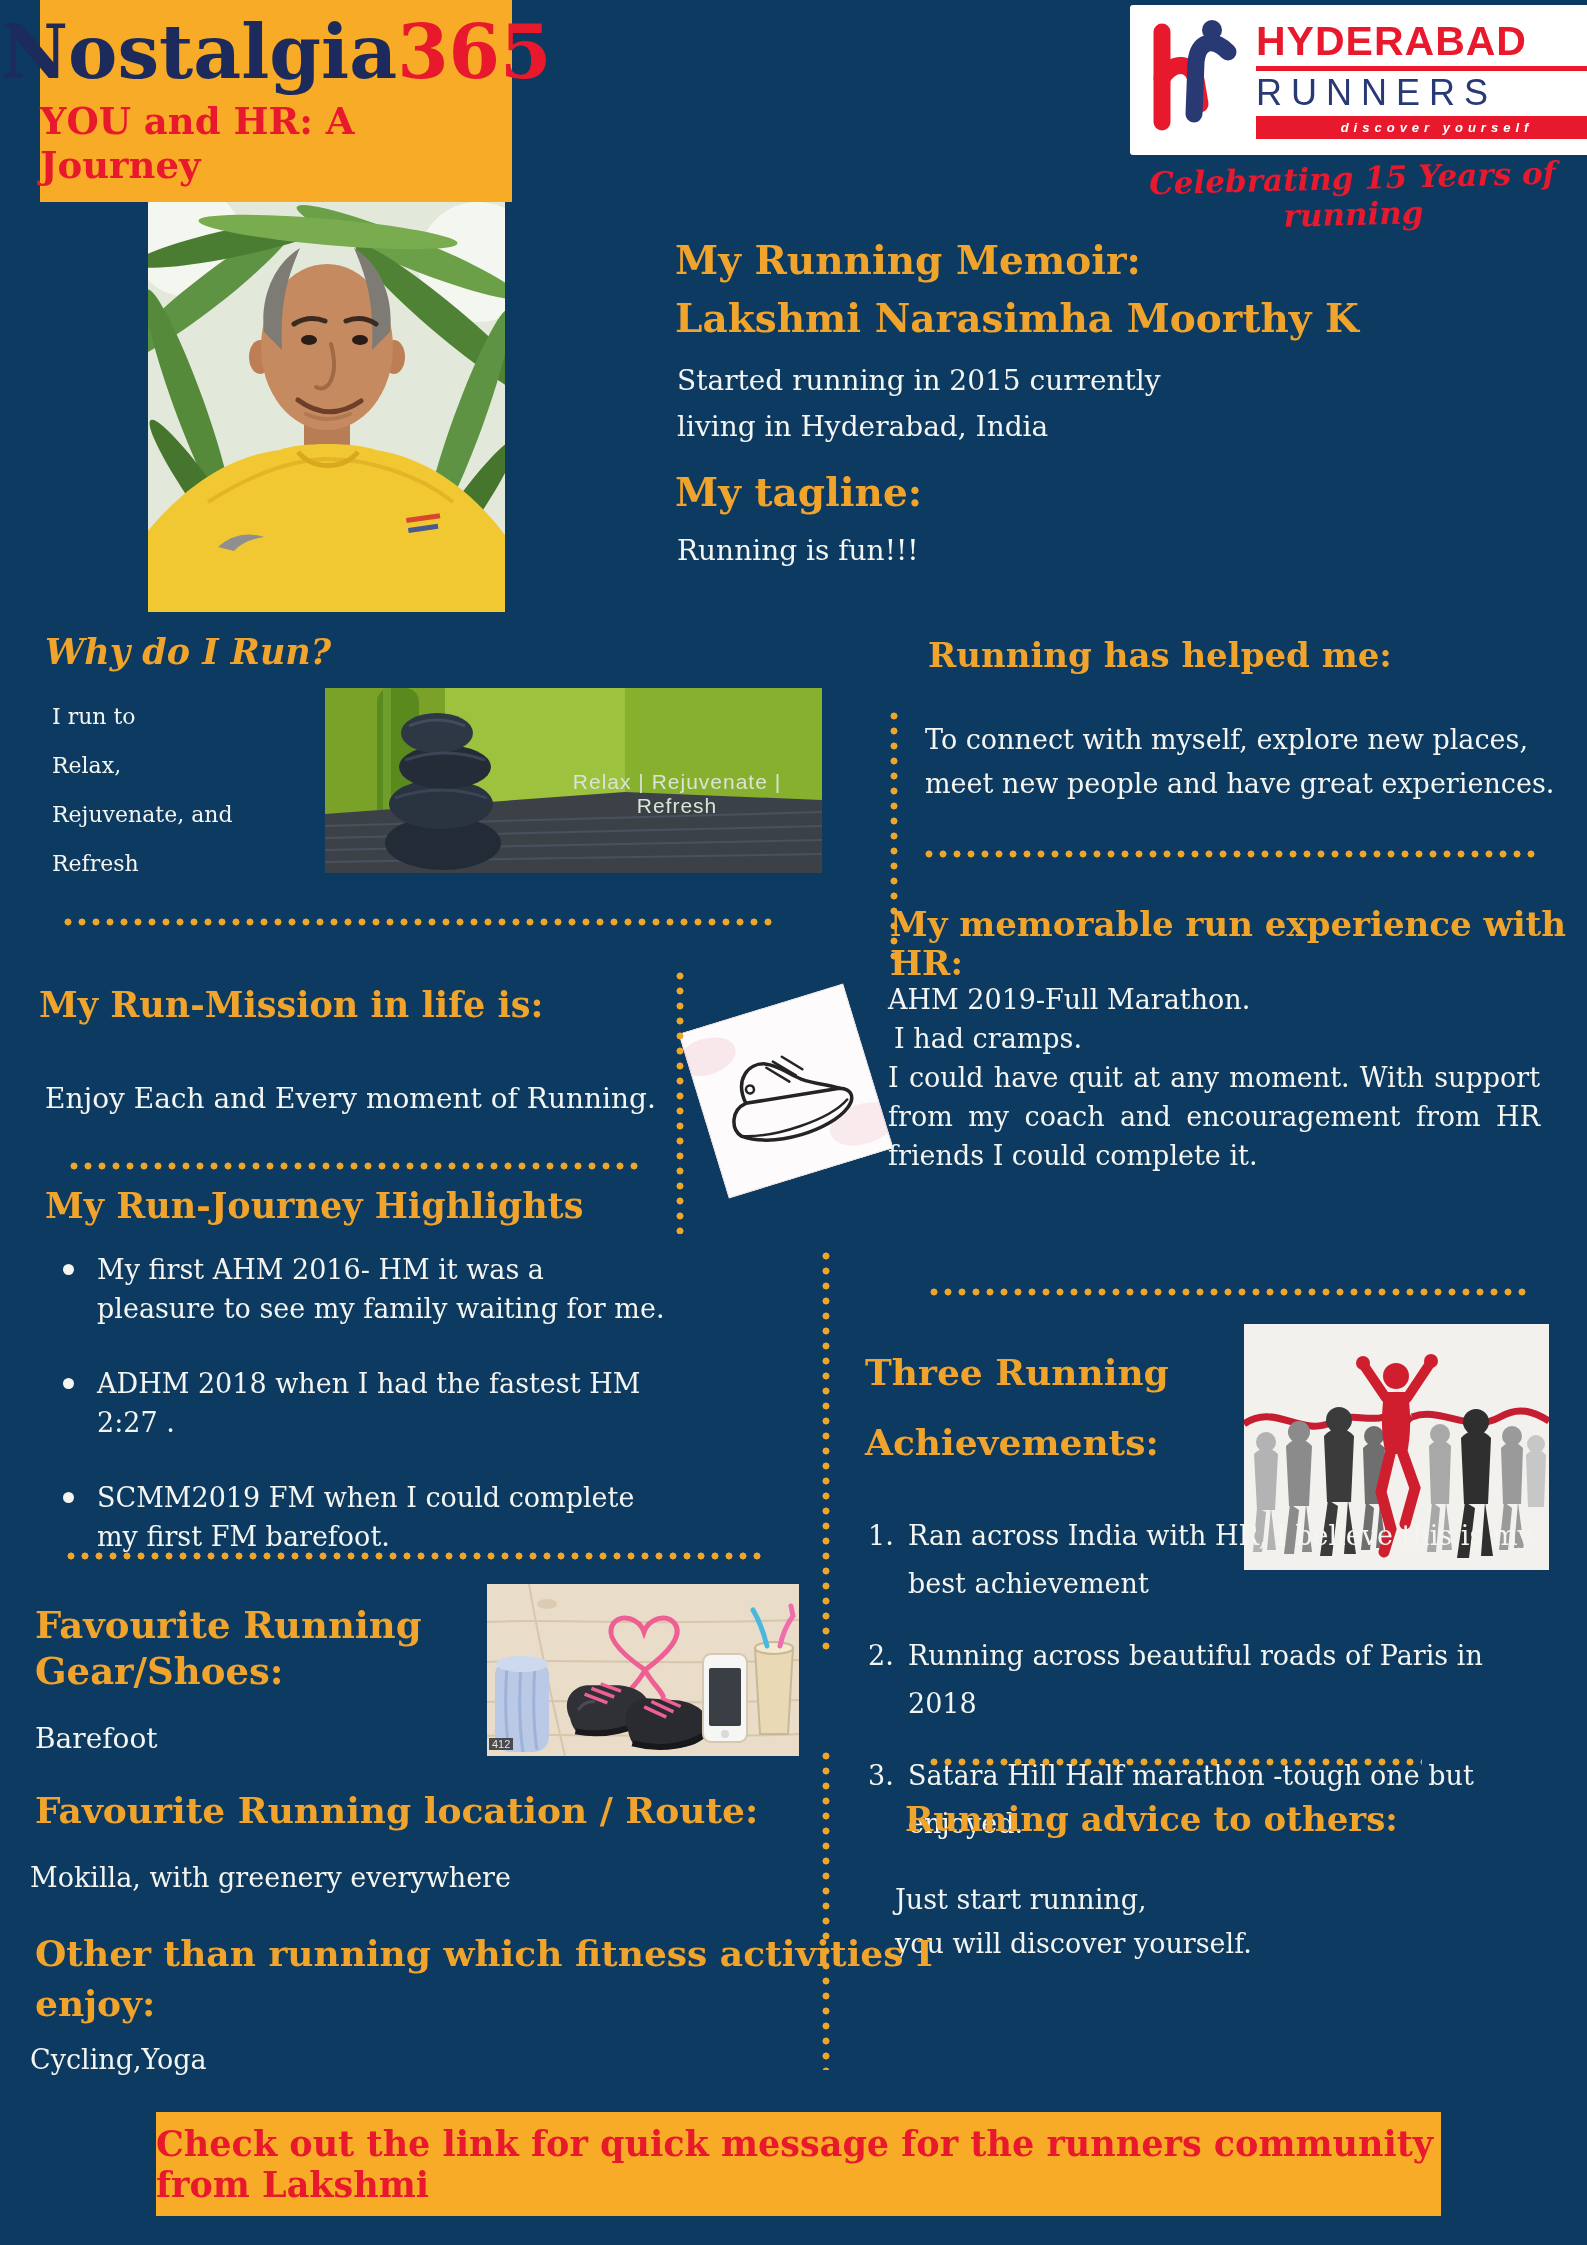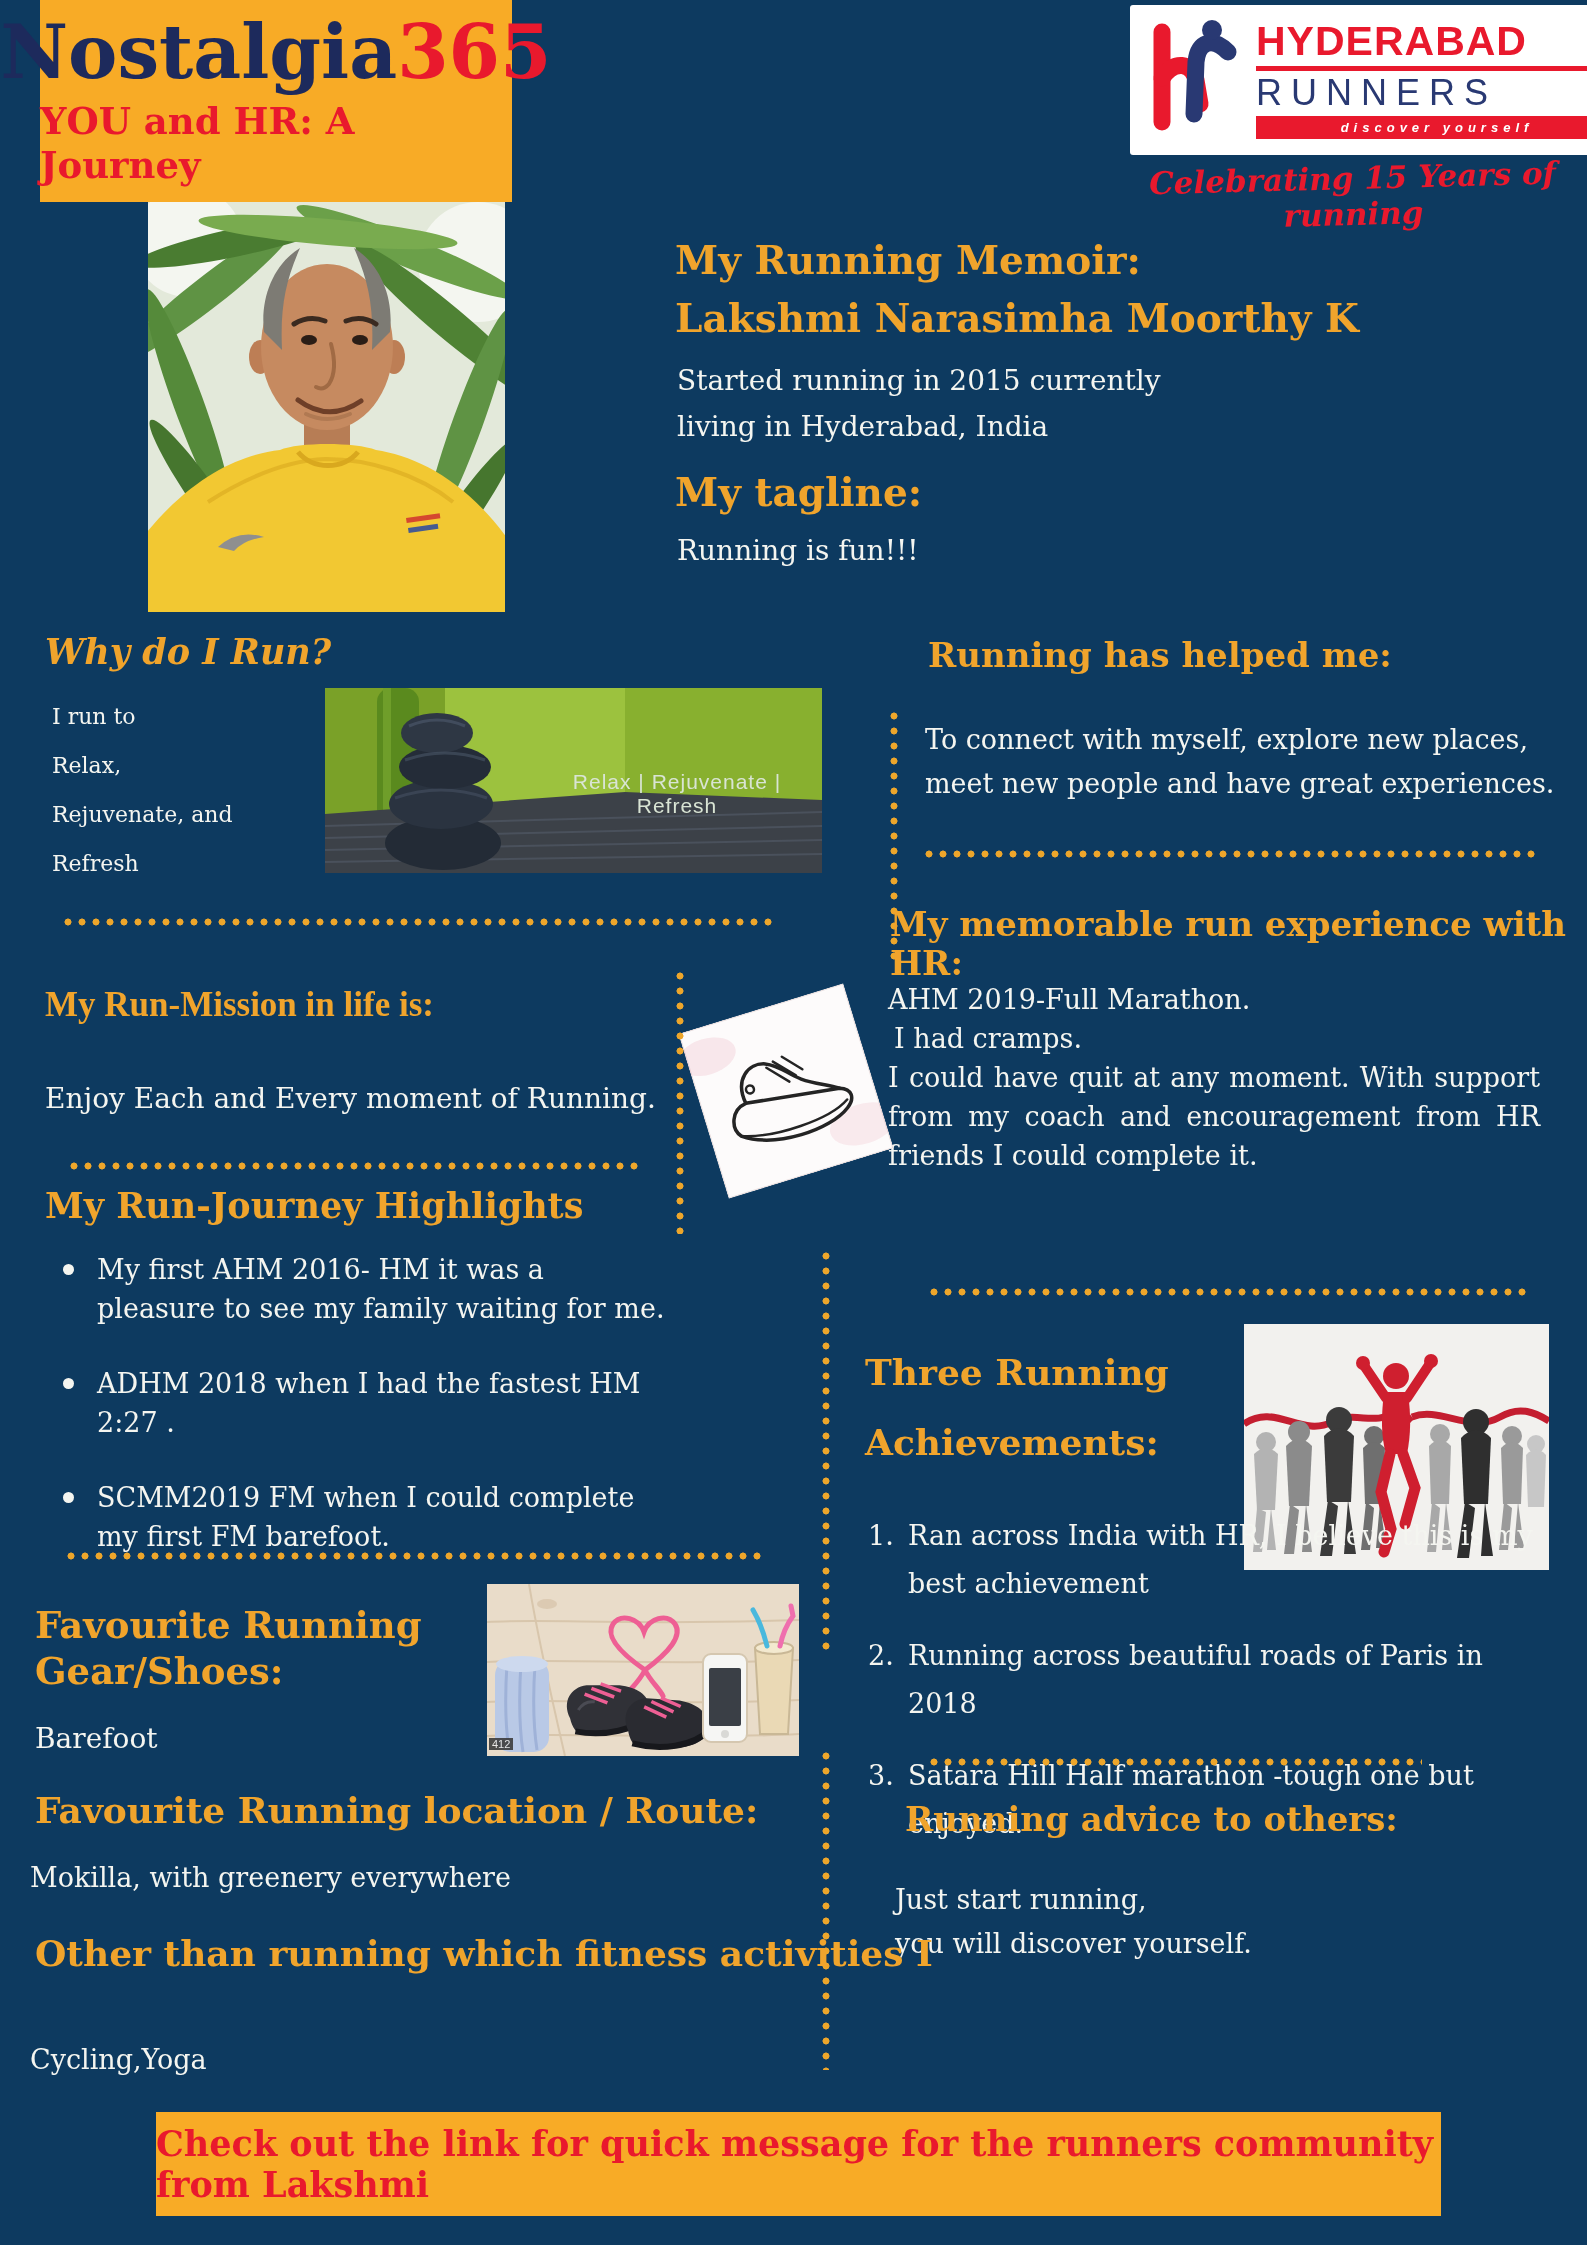--- a/index.html
+++ b/index.html
@@ -175,21 +175,21 @@
         <path d="M30,116 C60,138 118,136 140,120 C150,113 150,103 138,99 L44,86 C28,88 22,106 30,116 Z"></path>
         <path d="M44,86 C40,60 58,48 74,54 C88,60 92,70 104,79 C116,88 128,92 138,99"></path>
         <path d="M30,116 C62,128 120,126 142,112" stroke-width="2.5"></path>
         <path d="M74,58 L92,78 M82,54 L100,74 M92,52 L108,70" stroke-width="2.5"></path>
         <circle cx="52" cy="74" r="4" stroke-width="2.5"></circle>
       </g>
     </svg>
   </div>
 
   <div class="hdots" style="left:64px;top:918px;width:708px;"></div>
-  <div class="abs h" style="left:45px;top:985px;font-size:35px;font-family:Liberation Serif, serif;">My Run-Mission in life is:</div>
+  <div class="abs h" style="left:39px;top:985px;font-size:35px;">My Run-Mission in life is:</div>
   <div class="abs body-txt" style="left:45px;top:1082px;font-size:28px;">Enjoy Each and Every moment of Running.</div>
   <div class="vdots" style="left:676px;top:972px;height:262px;"></div>
   <div class="hdots" style="left:70px;top:1162px;width:572px;"></div>
 
   <div class="abs h" style="left:45px;top:1186px;font-size:35px;">My Run-Journey Highlights</div>
   <div class="abs body-txt" style="left:55px;top:1250px;width:615px;font-size:27px;line-height:39px;">
     <div class="bullet-item"><span class="b-dot"></span><span>My first AHM 2016- HM it was a pleasure to see my family waiting for me.</span></div>
     <div class="bullet-item"><span class="b-dot"></span><span>ADHM 2018 when I had the fastest HM 2:27 .</span></div>
     <div class="bullet-item"><span class="b-dot"></span><span>SCMM2019 FM when I could complete my first FM barefoot.</span></div>
   </div>
@@ -327,20 +327,21 @@
       </g>
     </svg>
     <span class="tag412">412</span>
   </div>
 
   <div class="abs body-txt" style="left:35px;top:1722px;font-size:28px;">Barefoot</div>
   <div class="abs h" style="left:35px;top:1790px;font-size:36px;">Favourite Running location / Route:</div>
   <div class="abs body-txt" style="left:30px;top:1862px;font-size:27px;">Mokilla, with greenery everywhere</div>
   <div class="abs h" style="left:35px;top:1928px;font-size:36px;line-height:1.4;">
     <div>Other than running which fitness activities I</div>
+    <div>enjoy:</div>
   </div>
   <div class="abs body-txt" style="left:30px;top:2044px;font-size:27px;">Cycling,Yoga</div>
 
   <div class="abs footer-banner" style="left:156px;top:2112px;width:1285px;height:104px;">
     <div class="f-txt">Check out the link  for  quick message for the runners community from Lakshmi</div>
   </div>
 
 </div>
 
 </body></html>

